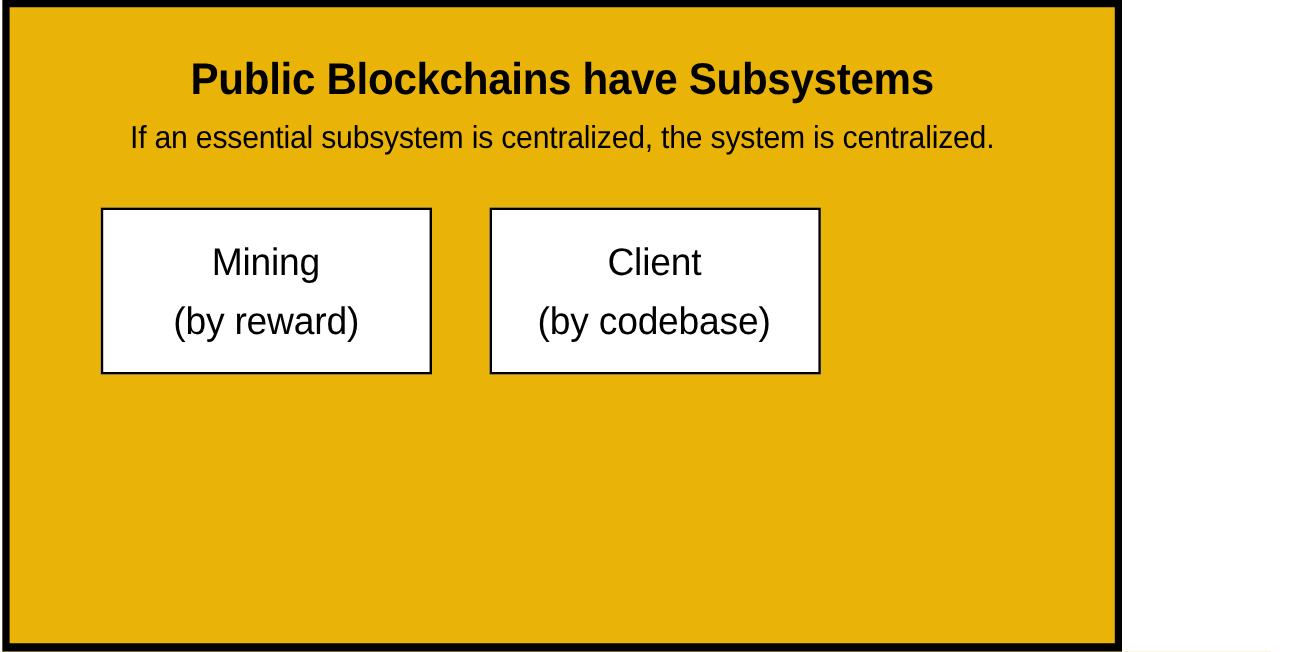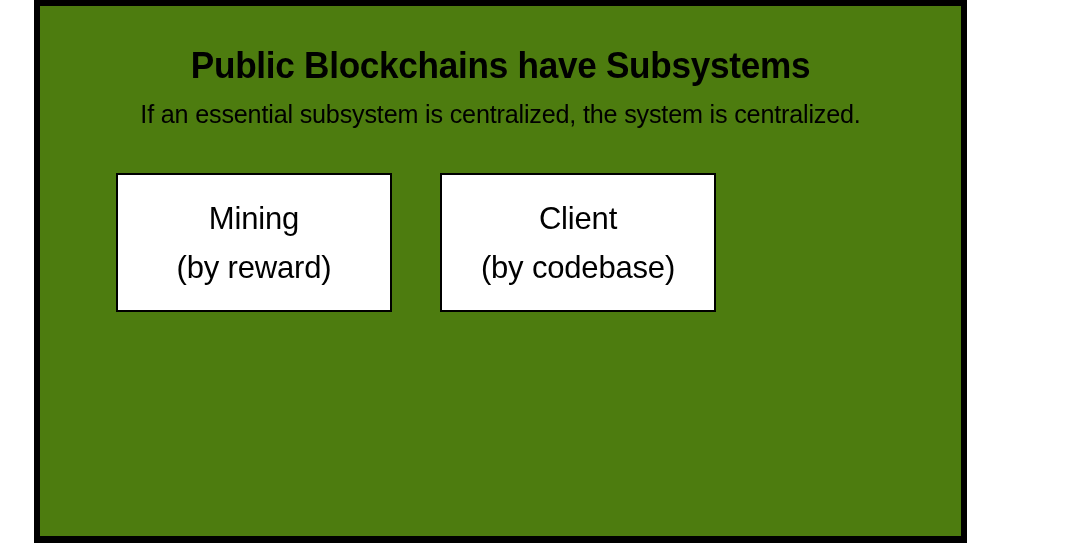--- a/index.html
+++ b/index.html
@@ -19,23 +19,22 @@
   
   .slide-frame {
     position: absolute;
     left: 2px;
     top: 0px;
     width: 933px;
     height: 543px;
     box-sizing: border-box;
     border: 6px solid #000000;
     border-bottom-width: 7px;
-    background: #4d7c0f;
+    background: #eab308;
     overflow: hidden;
-    margin-left: 32px;
   }
 
   
   .header {
     position: absolute;
     left: 0;
     top: 0;
     width: 100%;
     text-align: center;
   }
@@ -81,20 +80,21 @@
     grid-template-rows: 139px 139px;
     column-gap: 47.5px;
     row-gap: 36px;
   }
   .subsystem-box {
     box-sizing: border-box;
     border: 2.5px solid #000000;
     background: #ffffff;
     display: flex;
     flex-direction: column;
+    align-items: center;
     justify-content: center;
     text-align: center;
     padding: 12px 4px;
   }
   .subsystem-name,
   .subsystem-metric {
     display: block;
     font-size: 32px;
     line-height: 49px;
     font-weight: normal;

